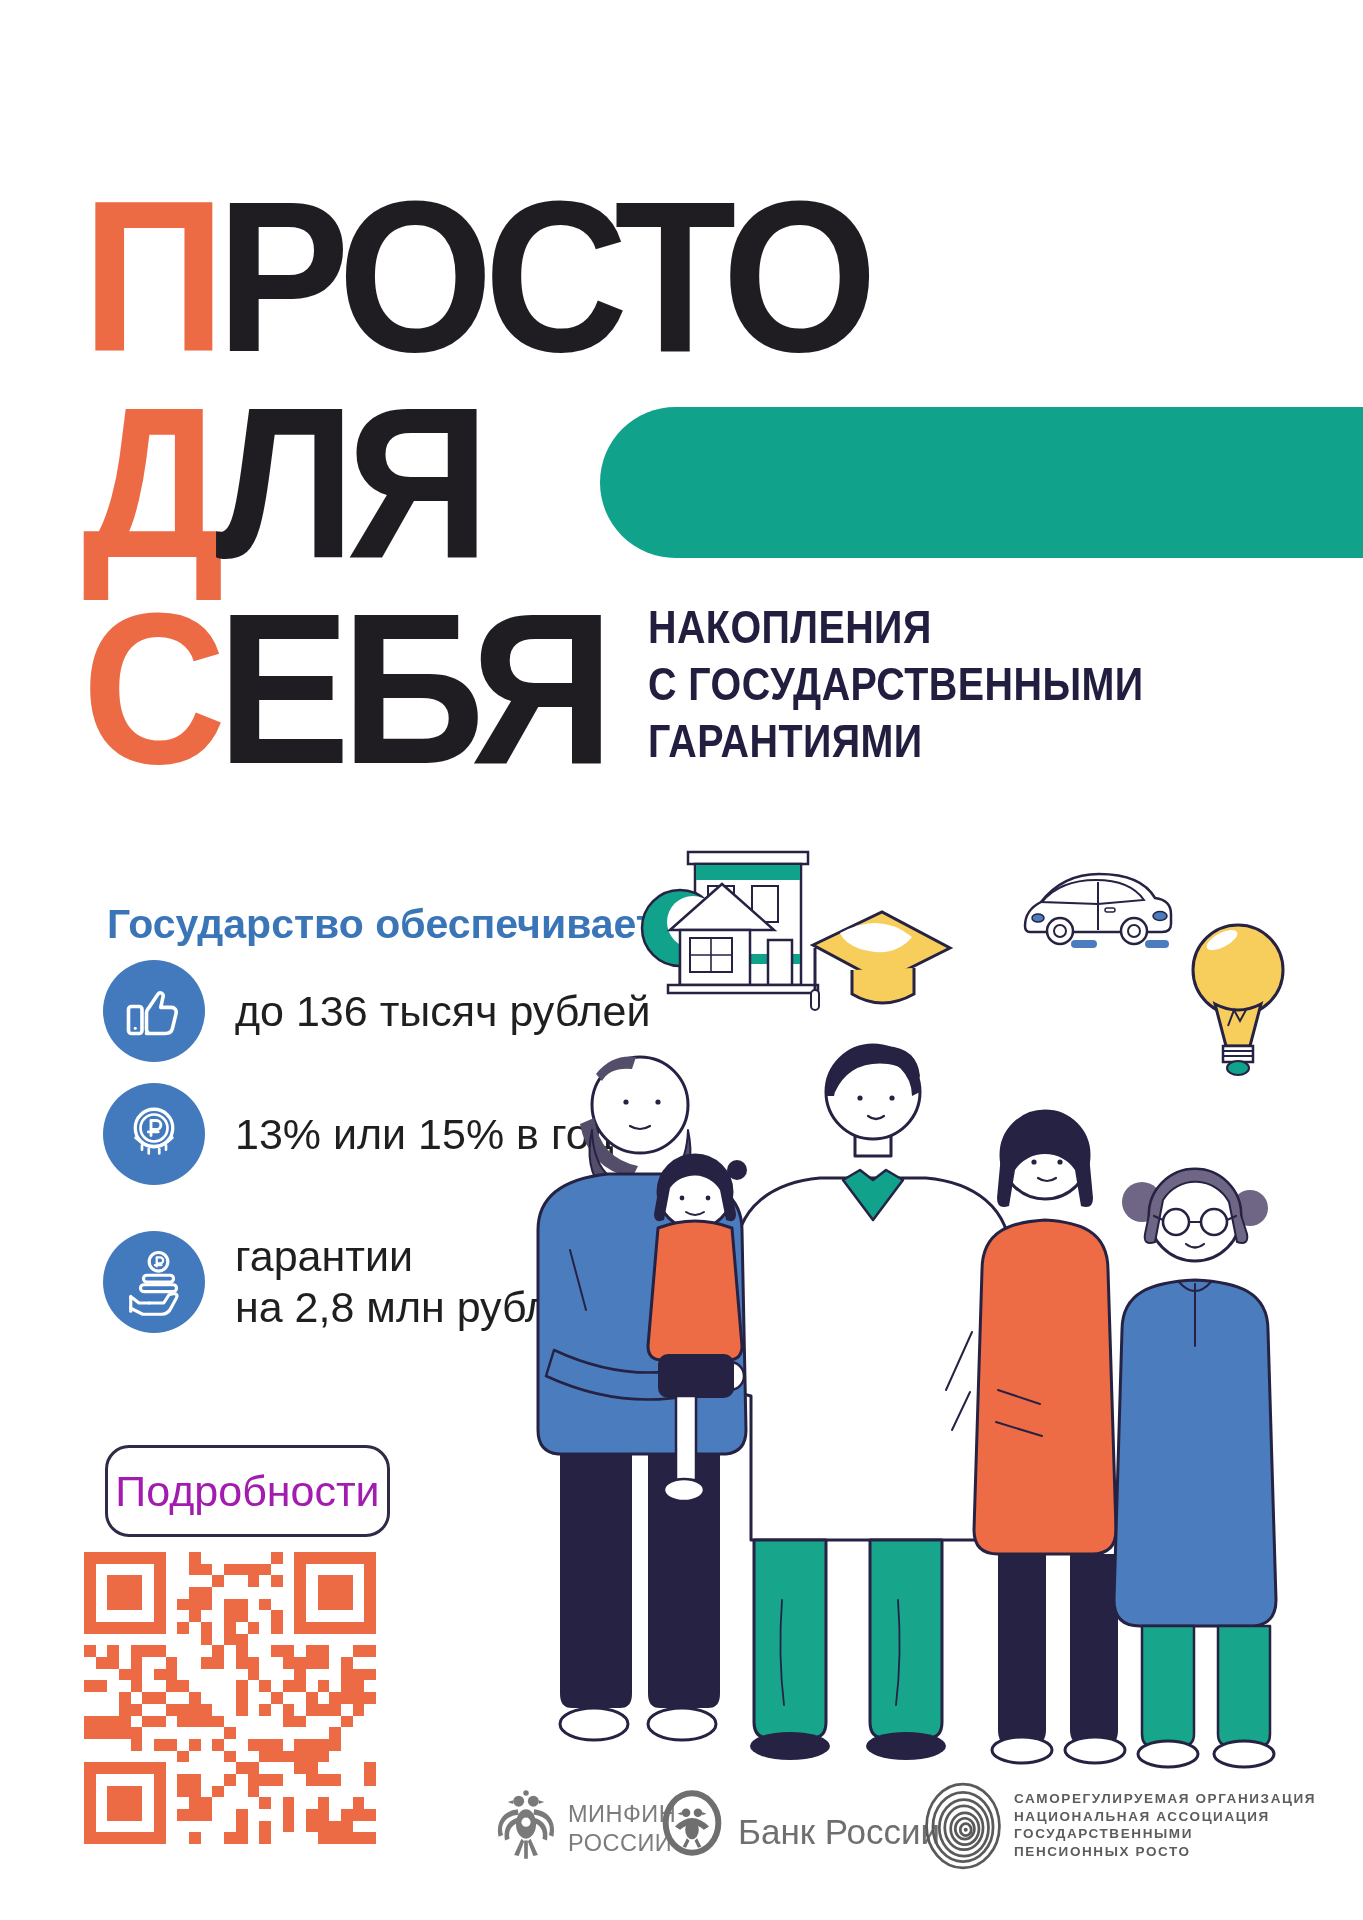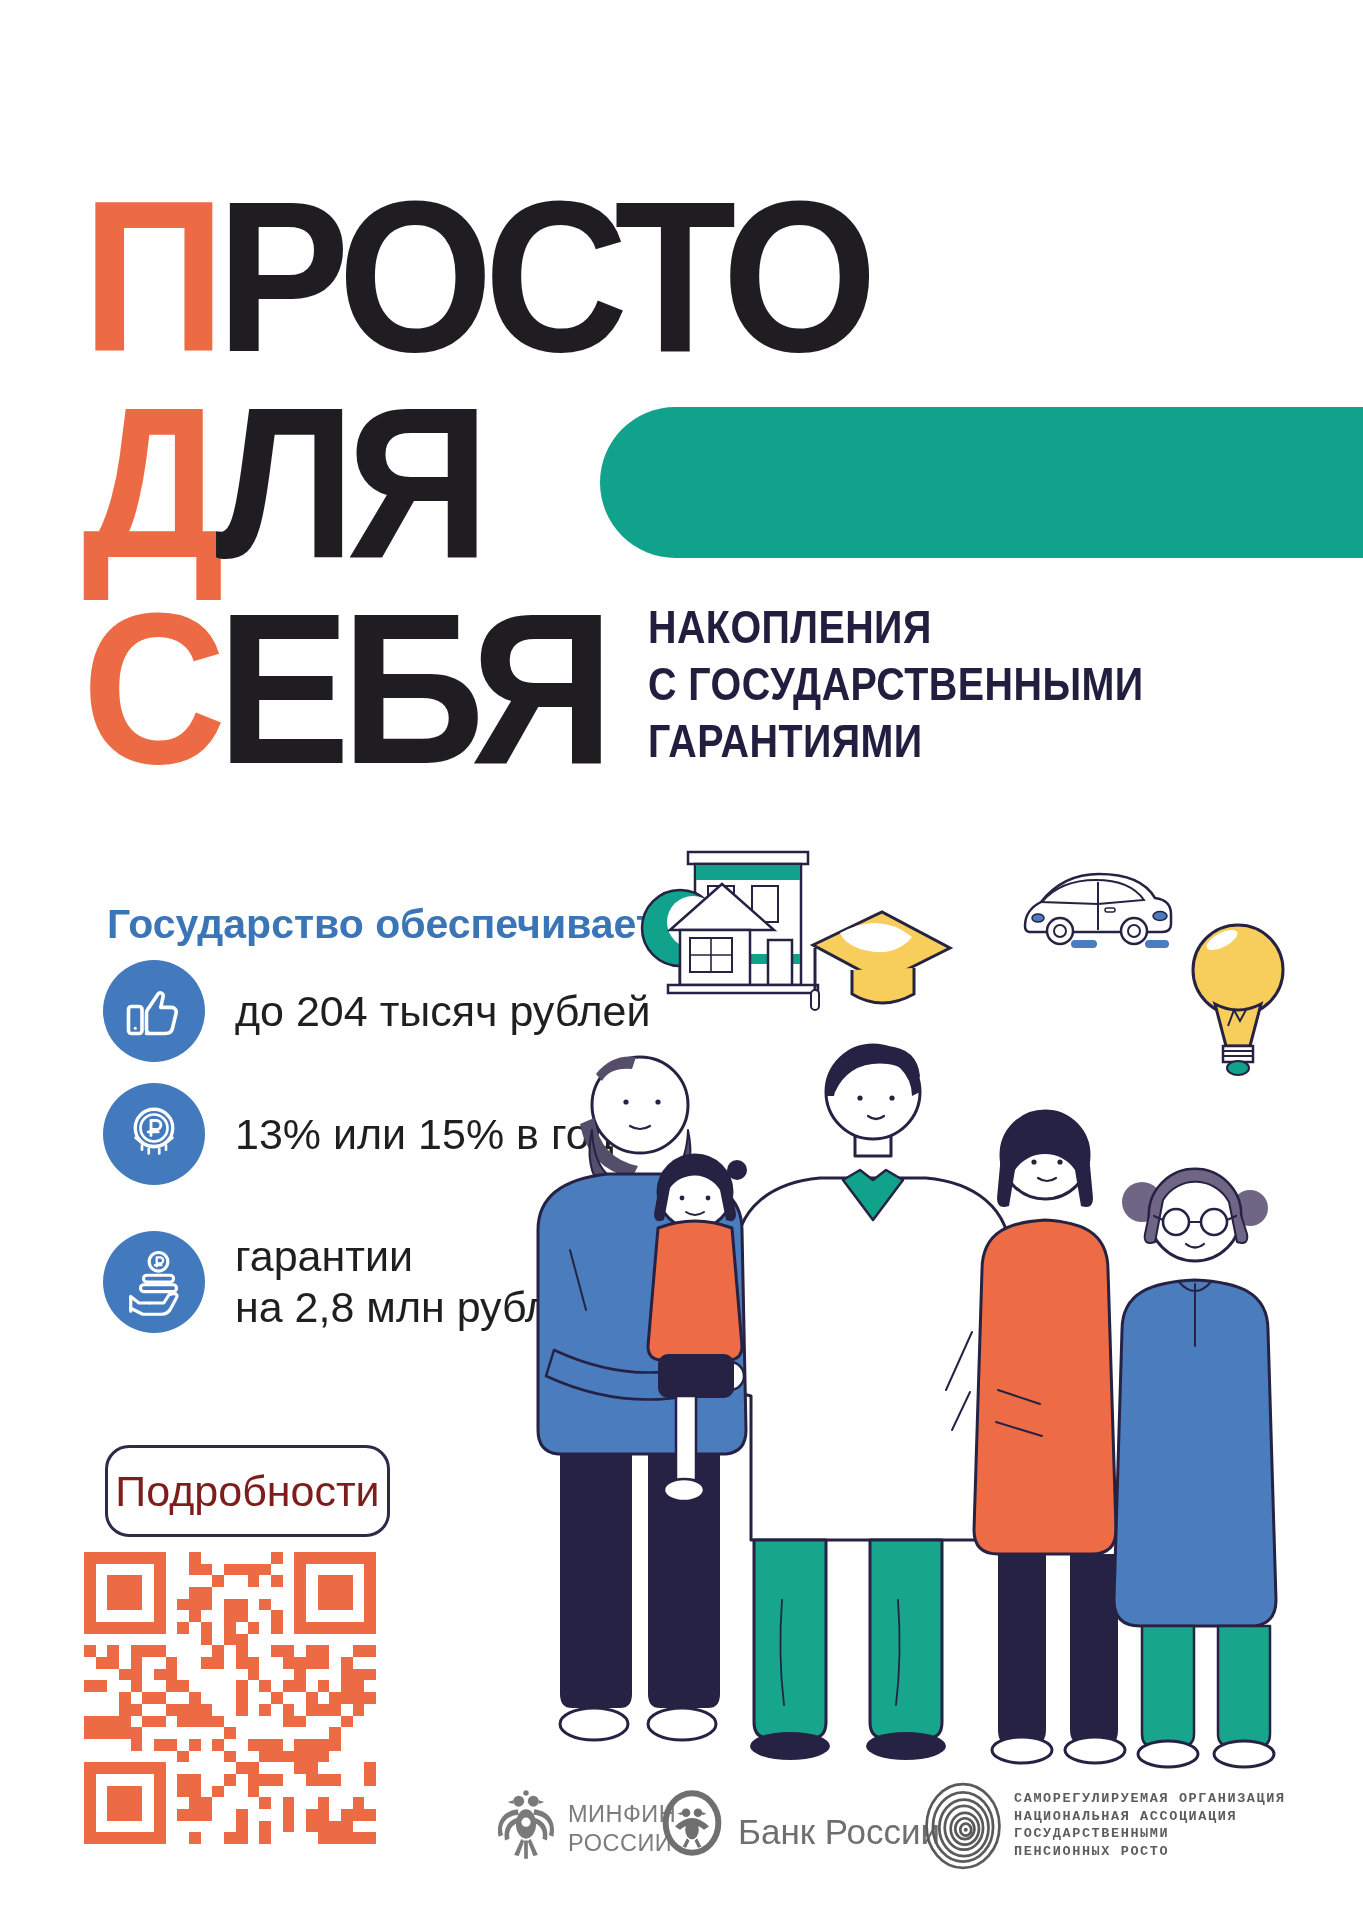--- a/index.html
+++ b/index.html
@@ -32,34 +32,34 @@
   .benefit .text{font-size:43px;line-height:51px;color:#1f1f1f;white-space:nowrap;}
   .benefit1{top:960px;}
   .benefit2{top:1083px;}
   .benefit3{top:1231px;}
 
   .illustration{position:absolute;left:530px;top:830px;width:833px;height:960px;}
 
   .details-btn{position:absolute;left:105px;top:1445px;width:285px;height:92px;
                border:3px solid #2E2A47;border-radius:24px;background:#fff;
                display:flex;align-items:center;justify-content:center;
-               font-size:43px;color:#7f1d1d;cursor:pointer;}
+               font-size:43px;color:#a21caf;cursor:pointer;}
 
   .qr{position:absolute;left:84px;top:1552px;width:292px;height:292px;}
   .qr svg{width:100%;height:100%;shape-rendering:crispEdges;}
 
   .footer-logo{position:absolute;color:#7C7C7C;}
   .minfin-eagle{left:494px;top:1786px;width:64px;height:76px;}
   .minfin-text{left:568px;top:1800px;font-size:23.5px;line-height:29px;letter-spacing:.5px;
                color:#7C7C7C;white-space:pre-line;}
   .cbr-icon{left:658px;top:1786px;width:68px;height:74px;}
   .cbr-text{left:738px;top:1812px;font-size:35px;color:#6F6F6F;white-space:nowrap;}
   .napf-spiral{left:922px;top:1780px;width:82px;height:92px;}
   .napf-text{left:1014px;top:1790px;width:310px;font-size:13.5px;font-weight:700;
-             line-height:17.5px;letter-spacing:1.6px;color:#5C5C5C;font-family:Liberation Mono, monospace;}
+             line-height:17.5px;letter-spacing:1.6px;color:#5C5C5C;}
 </style>
 </head>
 <body>
 
 <div class="page" data-interactable="false">
 
 
   <div class="acronym" data-interactable="false">
     <div data-interactable="false"><span class="accent" data-interactable="false">П</span><span data-interactable="false">РОСТО</span></div>
     <div data-interactable="false"><span class="accent" data-interactable="false">Д</span><span data-interactable="false">ЛЯ</span></div>
@@ -78,21 +78,21 @@
 
   <div class="benefit benefit1" data-interactable="false">
     <div class="bullet" data-interactable="false">
       <svg viewBox="0 0 48 48" fill="none" stroke="#ffffff" stroke-width="2.4" stroke-linecap="round" stroke-linejoin="round">
         <rect x="7" y="21" width="9" height="18" rx="2"></rect>
         <circle cx="11.5" cy="35.5" r="1" fill="#fff" stroke="none"></circle>
         <path d="M19,39 h12.5 c2.6,0 4.3,-1.2 4.8,-3.4 l2.4,-10 c0.5,-2.2 -1,-4 -3.2,-4 h-7 l1.6,-7.4 c0.4,-2 -2.2,-3.2 -3.4,-1.5 l-6,8.9 c-0.9,1.3 -1.7,1.9 -1.7,3.5 v11 c0,1.7 1.3,2.9 3,2.9 z"></path>
       </svg>
     </div>
     <div class="text" data-interactable="false">
-      <div data-interactable="false">до 204 тысяч рублей</div>
+      <div data-interactable="false">до 136 тысяч рублей</div>
     </div>
   </div>
 
   <div class="benefit benefit2" data-interactable="false">
     <div class="bullet" data-interactable="false">
       <svg viewBox="0 0 48 48" fill="none" stroke="#ffffff" stroke-width="2.2" stroke-linecap="round" stroke-linejoin="round">
         <circle cx="24" cy="20" r="12.5"></circle>
         <circle cx="24" cy="20" r="9" stroke-width="1.8"></circle>
         <path d="M22,25 v-10 h3.6 a3,3 0 0 1 0,6 h-3.6 m-1.8,1.6 h6.6" stroke-width="1.9"></path>
         <path d="M11.8,26.5 q12.2,11.5 24.4,0" stroke-width="2"></path>

